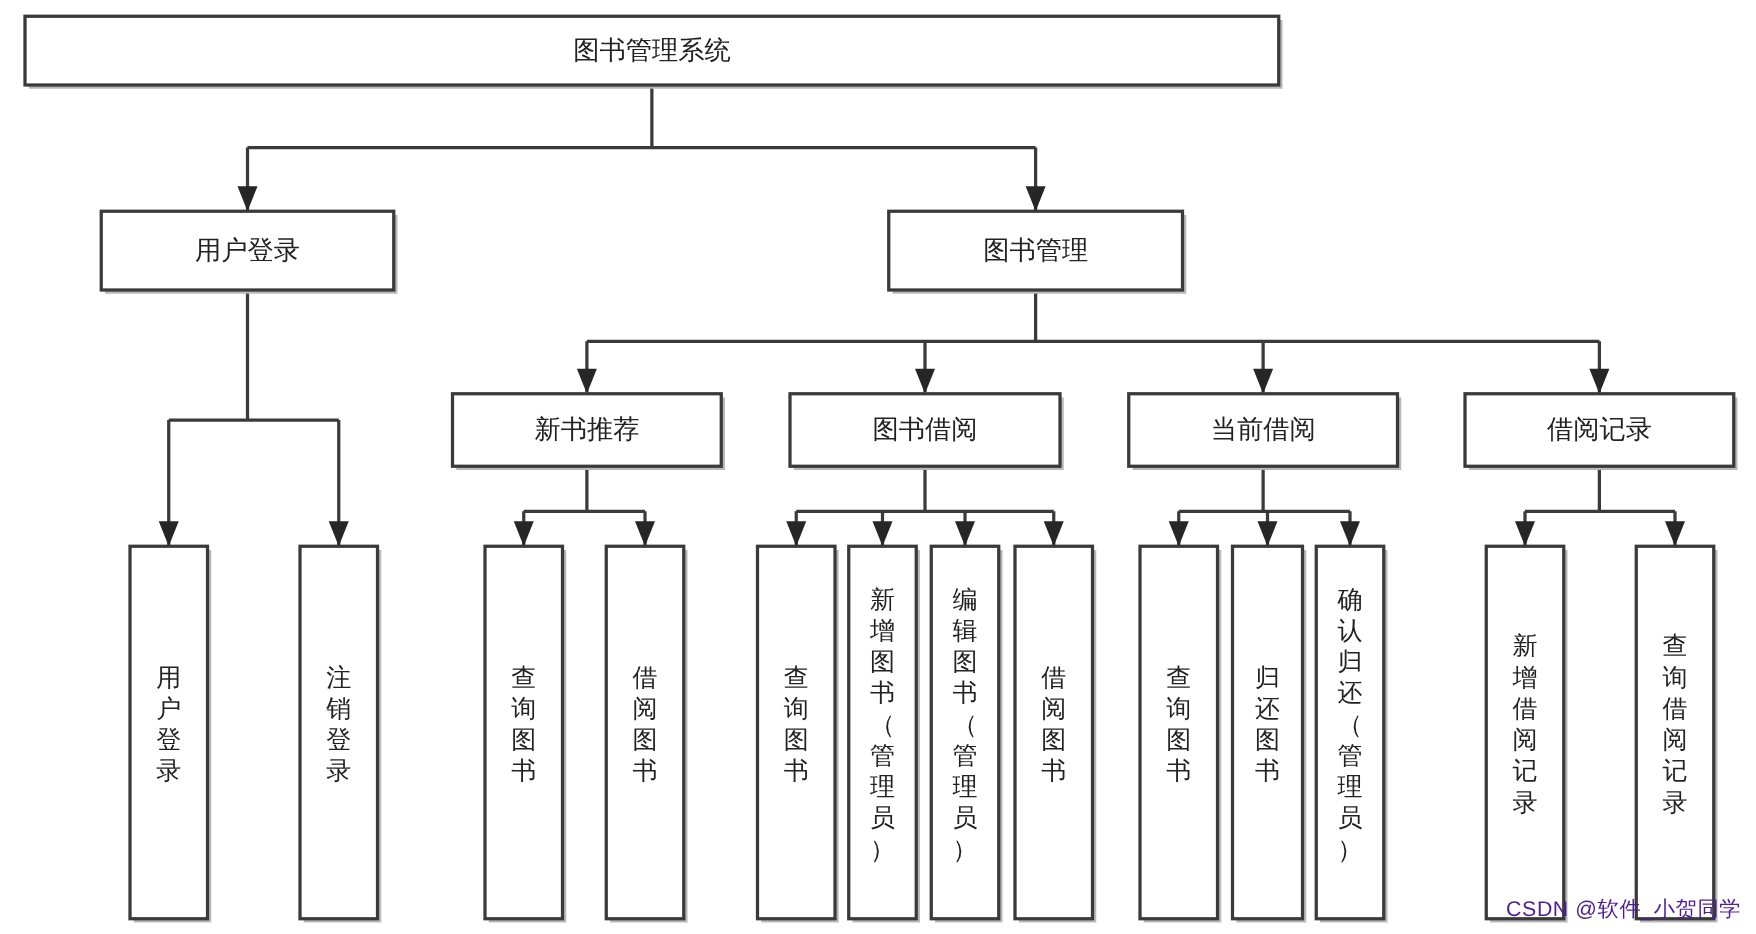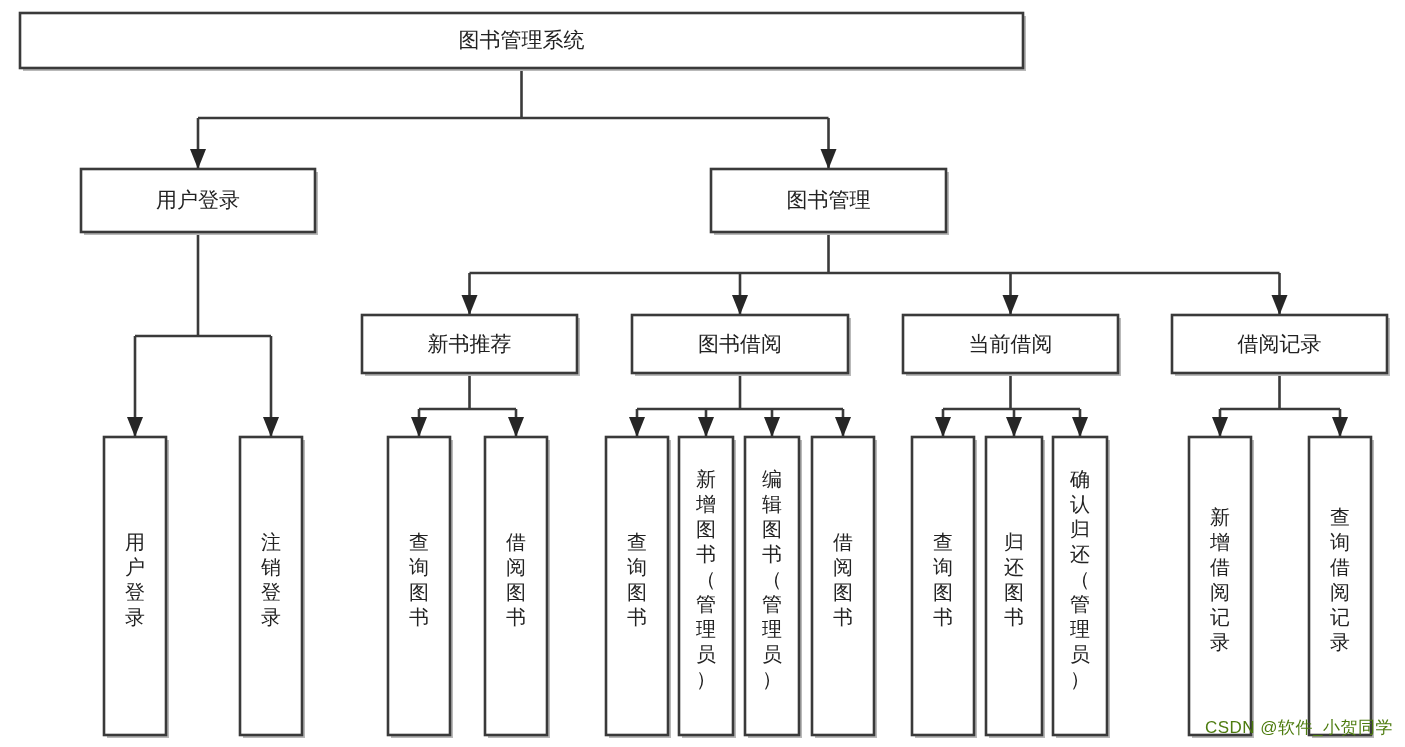--- a/index.html
+++ b/index.html
@@ -54,21 +54,21 @@
   .node-label-vertical {
     fill: #222222;
     font-family: "Liberation Sans", "DejaVu Sans", sans-serif;
     font-size: 20px;
     text-anchor: middle;
   }
   .watermark {
     position: absolute;
     right: 12px;
     bottom: 8px;
-    color: #4d7c0f;
+    color: #4c1d95;
     font-size: 17px;
     font-family: "Liberation Sans", "DejaVu Sans", sans-serif;
     letter-spacing: 0.5px;
     white-space: nowrap;
     pointer-events: none;
   }
 </style>
 </head>
 <body>
 

